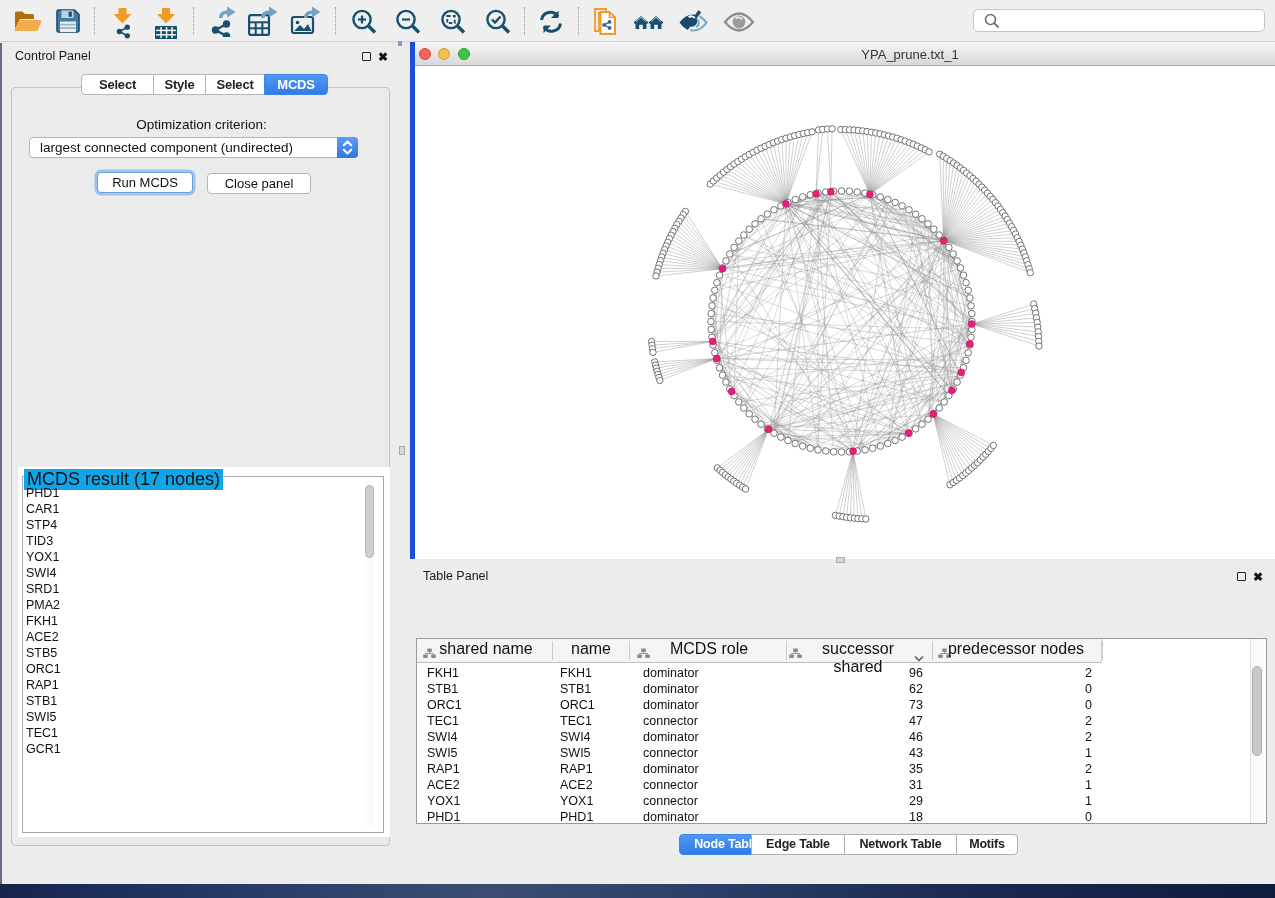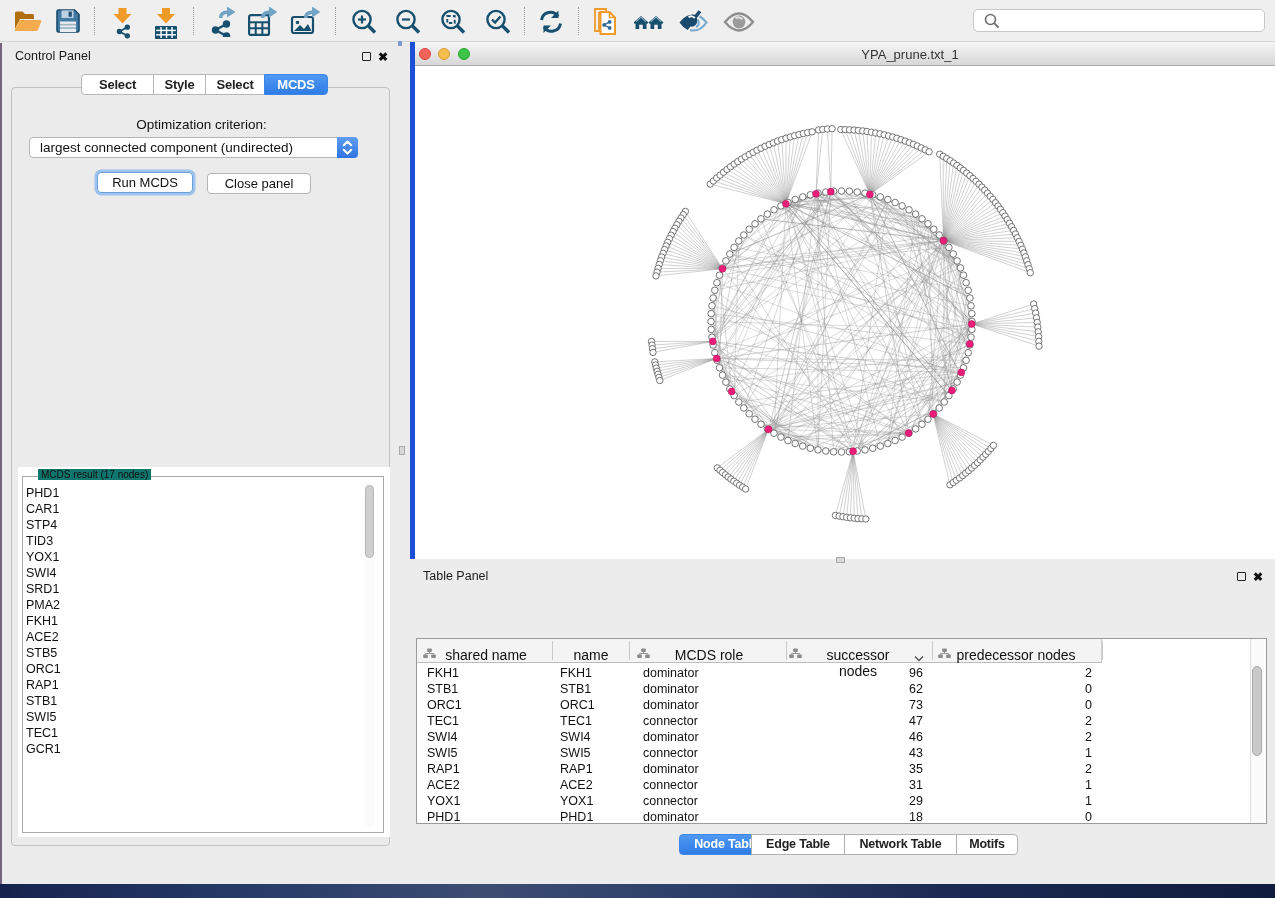--- a/index.html
+++ b/index.html
@@ -28,42 +28,42 @@
 #cp-pane { position:absolute; left:9px; top:45px; width:379px; height:759px; background:#ebebeb; border:1px solid #c2c2c2; border-radius:4px; }
 #opt-label { position:absolute; left:0; top:29px; width:379px; text-align:center; font-size:13.5px; color:#111; }
 #dd { position:absolute; left:17px; top:49px; width:329px; height:21px; background:#fff; border:1px solid #b5b5b5; border-radius:4px; }
 #dd-text { position:absolute; left:10px; top:1.5px; font-size:13.5px; color:#111; }
 #dd-btn { position:absolute; right:-1px; top:-1px; width:21px; height:21px; background:linear-gradient(#5f9ef5,#2f74e0); border-radius:0 4px 4px 0; }
 .btn { position:absolute; height:21px; background:#fff; border:1px solid #b5b5b5; border-radius:4px; font-size:13px; color:#111; text-align:center; line-height:19px; }
 #btn-run { left:85px; top:84px; width:96px; box-shadow:0 0 0 2.5px #9ec3ee; border-color:#6a9fd8; }
 #btn-close { left:195px; top:85px; width:104px; }
 #resultbox { position:absolute; left:6px; top:379px; width:372px; height:370px; background:#fff; }
 #fieldset { position:absolute; left:4px; top:9px; width:362px; height:357px; border:1px solid #a9a9a9; }
-#legend { position:absolute; left:20px; top:2px; background:#0f766e; padding:0 3px; font-size:10px; color:#111; }
+#legend { position:absolute; left:6px; top:2px; background:#0ea5e9; padding:0 3px; font-size:18px; color:#111; }
 #mcdslist { position:absolute; left:8px; top:18px; font-size:12.5px; color:#111; line-height:16px; }
 #listscroll { position:absolute; right:16px; top:14px; width:9px; height:345px; background:#fbfbfb; }
 #listthumb { position:absolute; left:0px; top:4px; width:9px; height:73px; background:#cfcfcf; border:1px solid #b5b5b5; border-radius:5px; }
 
 
 #netwin { position:absolute; left:410px; top:42px; width:865px; height:517px; background:#fff; border-left:5px solid #1d4ed8; }
 #nw-title { position:absolute; left:0; top:0; width:865px; height:24px; background:linear-gradient(#f6f6f6,#d7d7d7); border-bottom:1px solid #a9a9a9; }
 .light { position:absolute; top:6px; width:12px; height:12px; border-radius:50%; }
 #nw-text { position:absolute; left:0; top:5px; width:990px; text-align:center; font-size:13px; color:#333; }
 #graphwrap { position:absolute; left:0; top:24px; width:865px; height:493px; overflow:hidden; }
 
 
 #tpanel { position:absolute; left:404px; top:562px; width:871px; height:297px; background:#ececec; }
 #tp-title { position:absolute; left:19px; top:7px; font-size:12.5px; color:#1a1a1a; }
 #tp-float { position:absolute; left:833px; top:10px; width:9px; height:9px; border:1.5px solid #222; border-radius:1px; }
 #tp-close { position:absolute; left:849px; top:8px; font-size:12px; font-weight:bold; color:#111; }
 .tpicon { position:absolute; top:43px;margin-top:33px; }
 #ttable { position:absolute; left:12px; top:76px; width:851px; height:186px; background:#fff; border:1px solid #9b9b9b; }
 #thead { position:absolute; left:0; top:0; width:685px; height:24px; background:#f4f4f4; border-bottom:1px solid #bdbdbd; border-right:1px solid #cfcfcf; }
 .hsep { position:absolute; top:2px; height:19px; width:0; border-left:1px solid #c9c9c9; }
-.hcell { position:absolute; top:8px; font-size:14px; color:#111; }
+.hcell { position:absolute; top:1px; font-size:16px; color:#111; }
 .hicon { position:absolute; top:6px; }
 .trow { position:absolute; font-size:12.5px; color:#111; height:16px; line-height:16px; }
 .tcell { position:absolute; }
 #tscroll { position:absolute; right:2px; top:0px; width:14px; height:184px; background:#fafafa; border-left:1px solid #e0e0e0; }
 #tthumb { position:absolute; left:1px; top:27px; width:10px; height:90px; background:#c9c9c9; border:1px solid #ababab; border-radius:6px; }
 .btab { position:absolute; top:0; height:21px; background:#fff; border:1px solid #b0b0b0; font-size:12.5px; font-weight:bold; color:#222; text-align:center; line-height:19px; letter-spacing:-0.2px; }
 .btab.sel { background:linear-gradient(#4f98f3,#2f7ce5); color:#fff; border-color:#3c86ea;margin-left:22px; }
 
 
 #statusbar { position:absolute; left:0; top:859px; width:1275px; height:33px; background:#ececec; border-top:1px solid #d2d2d2; border-radius:0 0 9px 9px; z-index:3; }
@@ -1076,21 +1076,21 @@
               <rect x="8.2" y="6.5" width="4.6" height="3.6" rx="0.8" fill="#8a8a8a"></rect>
               <path d="M6.5 4 L6.5 5.5 M2.5 6.5 L2.5 5.5 L10.5 5.5 L10.5 6.5" fill="none" stroke="#8a8a8a" stroke-width="0.9"></path>
             </svg></div>
 <div class="hcell" style="left:238px;width:108px;text-align:center">MCDS role</div>
 <div class="hicon" style="left:372px"><svg width="13" height="11" viewBox="0 0 13 11">
               <rect x="4.2" y="0.5" width="4.6" height="3.6" rx="0.8" fill="#8a8a8a"></rect>
               <rect x="0.2" y="6.5" width="4.6" height="3.6" rx="0.8" fill="#8a8a8a"></rect>
               <rect x="8.2" y="6.5" width="4.6" height="3.6" rx="0.8" fill="#8a8a8a"></rect>
               <path d="M6.5 4 L6.5 5.5 M2.5 6.5 L2.5 5.5 L10.5 5.5 L10.5 6.5" fill="none" stroke="#8a8a8a" stroke-width="0.9"></path>
             </svg></div>
-<div class="hcell" style="left:389px;width:104px;text-align:center">successor nodes</div>
+<div class="hcell" style="left:389px;width:104px;text-align:center">successor shared</div>
 <div style="position:absolute;left:497px;top:9px"><svg width="10" height="7" viewBox="0 0 10 7">
               <path d="M1 1.5 L5 5.5 L9 1.5" fill="none" stroke="#555" stroke-width="1.4"></path>
             </svg></div>
 <div class="hicon" style="left:521px"><svg width="13" height="11" viewBox="0 0 13 11">
               <rect x="4.2" y="0.5" width="4.6" height="3.6" rx="0.8" fill="#8a8a8a"></rect>
               <rect x="0.2" y="6.5" width="4.6" height="3.6" rx="0.8" fill="#8a8a8a"></rect>
               <rect x="8.2" y="6.5" width="4.6" height="3.6" rx="0.8" fill="#8a8a8a"></rect>
               <path d="M6.5 4 L6.5 5.5 M2.5 6.5 L2.5 5.5 L10.5 5.5 L10.5 6.5" fill="none" stroke="#8a8a8a" stroke-width="0.9"></path>
             </svg></div>
 <div class="hcell" style="left:525px;width:148px;text-align:center">predecessor nodes</div>

